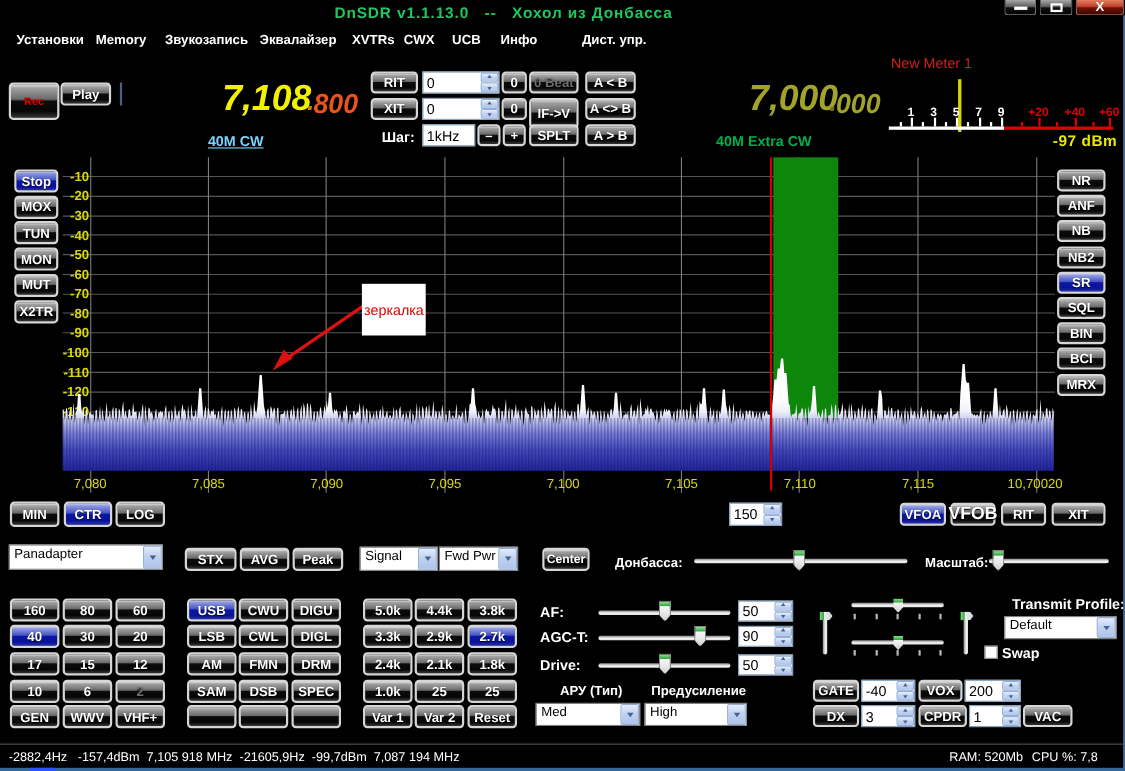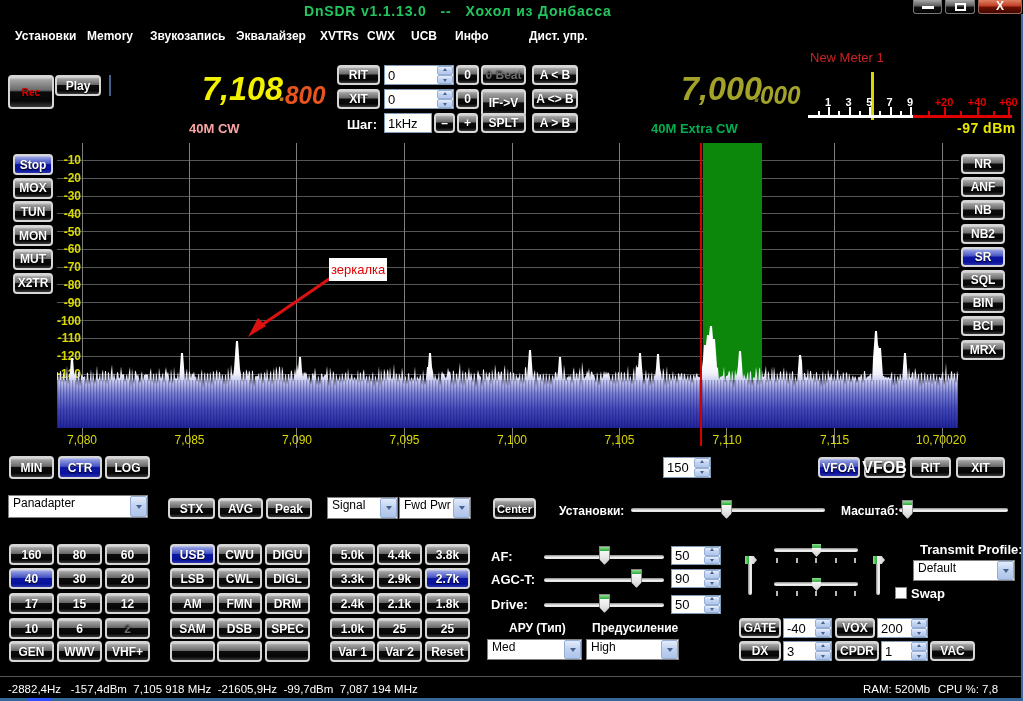--- a/index.html
+++ b/index.html
@@ -46,21 +46,21 @@
 <div class="ab" style="left:455px;top:29px;color:#fff;font-size:12px;font-weight:bold;">Инфо</div>
 <div class="ab" style="left:529px;top:29px;color:#fff;font-size:12px;font-weight:bold;">Дист. упр.</div>
 <div class="btn" style="left:8px;top:75px;width:46px;height:34px;font-size:10px">
     <span style="color:#e00000">Rec</span>
   </div>
 <div class="btn" style="left:55px;top:75px;width:46px;height:21px;font-size:12px">Play</div>
 <div class="ab" style="left:109px;top:75px;width:2px;height:21px;background:#45608a"></div>
 <div class="ab" style="left:202px;top:70px;color:#f2f200;font-size:33px;font-style:italic;font-weight:bold;transform:scaleX(.98);transform-origin:left top">7,108</div>
 <div class="ab" style="left:279px;top:79px;color:#c08018;font-size:24px;font-style:italic;font-weight:bold">.</div>
 <div class="ab" style="left:285px;top:81px;color:#e8541c;font-size:25px;font-style:italic;font-weight:bold;transform:scaleX(.97);transform-origin:left top">800</div>
-<div class="ab" style="left:189px;top:121px;color:#fca5a5;font-size:13px;font-weight:bold;">40M CW</div>
+<div class="ab" style="left:189px;top:121px;color:#7dd3fc;font-size:13px;font-weight:bold;text-decoration:underline;">40M CW</div>
 <div class="ab" style="left:681px;top:70px;color:#a3a32a;font-size:33px;font-style:italic;font-weight:bold;transform:scaleX(.98);transform-origin:left top">7,000</div>
 <div class="ab" style="left:754px;top:80px;color:#70701c;font-size:24px;font-style:italic;font-weight:bold">.</div>
 <div class="ab" style="left:760px;top:81px;color:#a3a32a;font-size:25px;font-style:italic;font-weight:bold;transform:scaleX(.97);transform-origin:left top">000</div>
 <div class="ab" style="left:651px;top:121px;color:#00b050;font-size:13px;font-weight:bold;">40M Extra CW</div>
 <div class="btn" style="left:337px;top:65px;width:43px;height:20px;font-size:12px">RIT</div>
 <div class="spin" style="left:384px;top:65px;width:70px;height:20px">
     <span>0</span>
     <div class="sb">
       <b class="u"></b>
       <b class="d"></b>
@@ -176,21 +176,21 @@
 <text x="297.0" y="444" fill="#d9d900" font-size="12" text-anchor="middle">7,090</text>
 <text x="404.5" y="444" fill="#d9d900" font-size="12" text-anchor="middle">7,095</text>
 <text x="512.0" y="444" fill="#d9d900" font-size="12" text-anchor="middle">7,100</text>
 <text x="619.5" y="444" fill="#d9d900" font-size="12" text-anchor="middle">7,105</text>
 <text x="727.0" y="444" fill="#d9d900" font-size="12" text-anchor="middle">7,110</text>
 <text x="834.5" y="444" fill="#d9d900" font-size="12" text-anchor="middle">7,115</text>
 <text x="916" y="444" fill="#d9d900" font-size="12" text-anchor="start">10,70020</text>
 <line x1="332" y1="277" x2="256" y2="329" stroke="#dd1111" stroke-width="3"></line>
 <polygon points="248,337 266,326 258,318" fill="#dd1111"></polygon>
 </svg>
-<div class="ab" style="left:329px;top:258px;background:#fff;color:#e00000;font-size:13px;padding:4px 2px">зеркалка</div>
+<div class="ab" style="left:329px;top:258px;background:#fff;color:#e00000;font-size:13px;padding:16px 2px">зеркалка</div>
 <div class="btn on" style="left:13px;top:154.0px;width:40px;height:21px;font-size:12px">Stop</div>
 <div class="btn" style="left:13px;top:177.7px;width:40px;height:21px;font-size:12px">MOX</div>
 <div class="btn" style="left:13px;top:201.4px;width:40px;height:21px;font-size:12px">TUN</div>
 <div class="btn" style="left:13px;top:225.1px;width:40px;height:21px;font-size:12px">MON</div>
 <div class="btn" style="left:13px;top:248.8px;width:40px;height:21px;font-size:12px">MUT</div>
 <div class="btn" style="left:13px;top:272.5px;width:40px;height:21px;font-size:12px">X2TR</div>
 <div class="btn" style="left:961px;top:154.0px;width:44px;height:20px;font-size:12px">NR</div>
 <div class="btn" style="left:961px;top:177.2px;width:44px;height:20px;font-size:12px">ANF</div>
 <div class="btn" style="left:961px;top:200.4px;width:44px;height:20px;font-size:12px">NB</div>
 <div class="btn" style="left:961px;top:223.6px;width:44px;height:20px;font-size:12px">NB2</div>
@@ -222,21 +222,21 @@
 <div class="btn" style="left:266px;top:498px;width:46px;height:21px;font-size:12px">Peak</div>
 <div class="dd" style="left:327px;top:497px;width:71px;height:22px">
     <span>Signal</span>
     <i></i>
   </div>
 <div class="dd" style="left:399px;top:497px;width:72px;height:22px">
     <span>Fwd Pwr</span>
     <i></i>
   </div>
 <div class="btn" style="left:493px;top:498px;width:43px;height:21px;font-size:11px">Center</div>
-<div class="ab" style="left:559px;top:504px;color:#fff;font-size:12px;font-weight:bold;">Установки:</div>
+<div class="ab" style="left:559px;top:504px;color:#fff;font-size:12px;font-weight:bold;">Донбасса:</div>
 <div class="trk" style="left:631px;top:508px;width:194px"></div>
 <div class="th" style="left:721px;top:500px"></div>
 <div class="ab" style="left:841px;top:504px;color:#fff;font-size:12px;font-weight:bold;">Масштаб:</div>
 <div class="trk" style="left:899px;top:508px;width:109px"></div>
 <div class="th" style="left:902px;top:500px"></div>
 <div class="btn" style="left:9px;top:544px;width:45px;height:21px;font-size:12px">160</div>
 <div class="btn" style="left:57px;top:544px;width:45px;height:21px;font-size:12px">80</div>
 <div class="btn" style="left:105px;top:544px;width:45px;height:21px;font-size:12px">60</div>
 <div class="btn on" style="left:9px;top:568px;width:45px;height:21px;font-size:12px">40</div>
 <div class="btn" style="left:57px;top:568px;width:45px;height:21px;font-size:12px">30</div>

